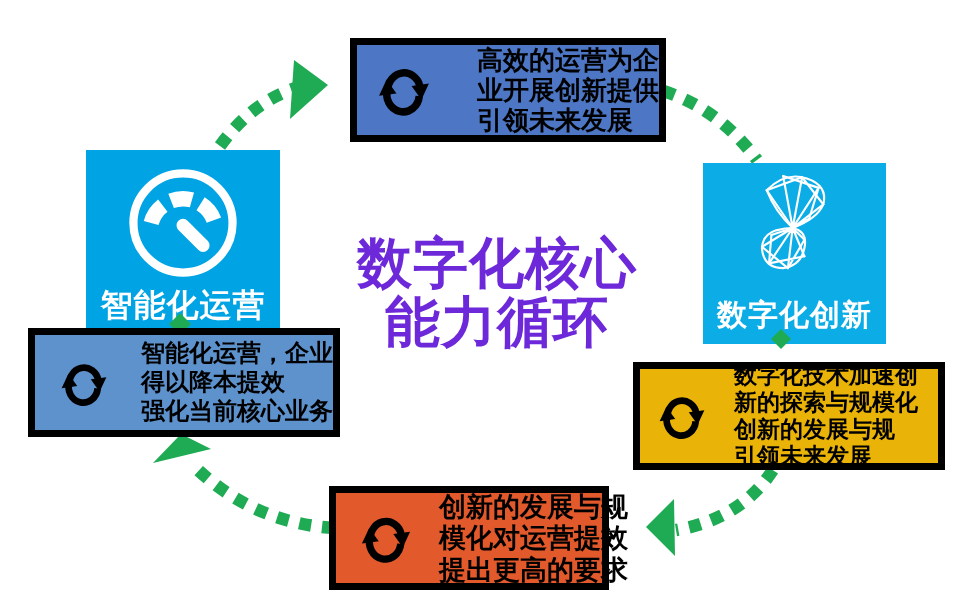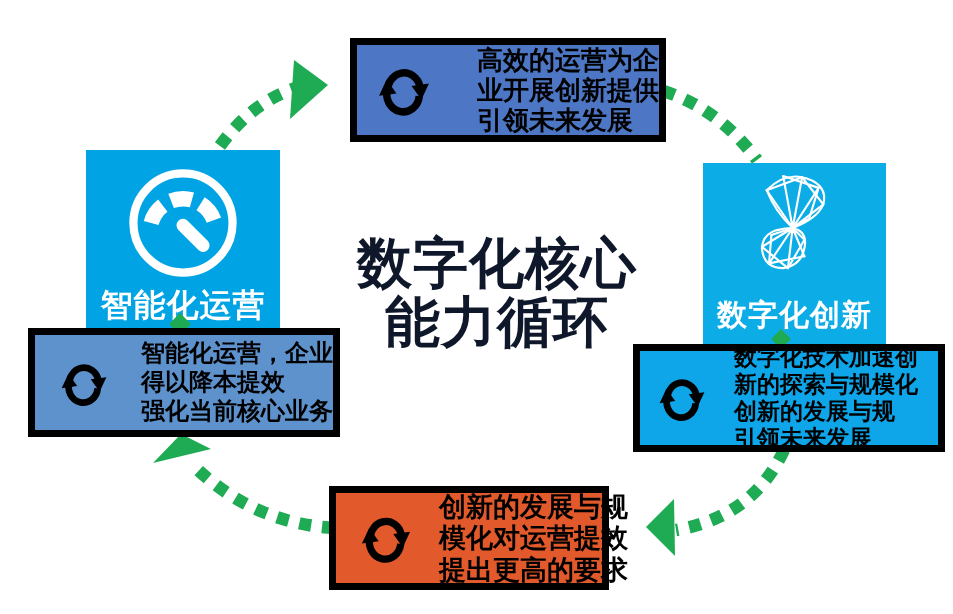--- a/index.html
+++ b/index.html
@@ -91,21 +91,21 @@
         <path d="M 48 50 Q 61 53 58 67 Q 55 82 40 84 Q 24 84 22 68 Q 22 56 34 52 Q 42 50 48 50 Z"></path>
         <path d="M 48 50 L 26 18 M 48 50 L 40 6 M 48 50 L 56 7 M 48 50 L 70 16 M 48 50 L 74 30 M 48 50 L 62 42"></path>
         <path d="M 26 18 L 56 7 M 40 6 L 70 16 M 56 7 L 74 30 M 70 16 L 62 42"></path>
         <path d="M 48 50 L 58 60 M 48 50 L 58 74 M 48 50 L 44 84 M 48 50 L 28 80 M 48 50 L 22 66 M 48 50 L 30 56"></path>
         <path d="M 58 60 L 44 84 M 58 74 L 28 80 M 44 84 L 22 66 M 28 80 L 30 56"></path>
       </g>
     </svg>
     <div class="sq-label">数字化创新</div>
   </div>
 
-  <div id="center-title" class="z1" style="color: #0f172a;">
+  <div id="center-title" class="z1" style="color: #6d28d9;">
     <div>数字化核心</div>
     <div>能力循环</div>
   </div>
 
   <svg class="layer z2" viewBox="0 0 953 614">
     <polygon points="180,313 191,324 180,335 169,324" style="fill: rgb(31, 171, 84);"></polygon>
     <polygon points="781,329 791,339 781,349 771,339" style="fill: rgb(31, 171, 84);"></polygon>
   </svg>
 
   <div id="top-box" class="descbox z3" style="background-color: rgb(77, 119, 197);">
@@ -123,21 +123,21 @@
     <svg class="cycle" viewBox="0 0 100 100">
         <use href="#cyc"></use>
       </svg>
     <div class="txt">
       <div>智能化运营，企业</div>
       <div>得以降本提效</div>
       <div>强化当前核心业务</div>
     </div>
   </div>
 
-  <div id="right-box" class="descbox z3" style="background-color: #0ea5e9;">
+  <div id="right-box" class="descbox z3" style="background-color: #eab308; margin-top: 18px;">
     <svg class="cycle" viewBox="0 0 100 100">
         <use href="#cyc"></use>
       </svg>
     <div class="txt">
       <div>数字化技术加速创</div>
       <div>新的探索与规模化</div>
       <div>创新的发展与规</div>
       <div>引领未来发展</div>
     </div>
   </div>

